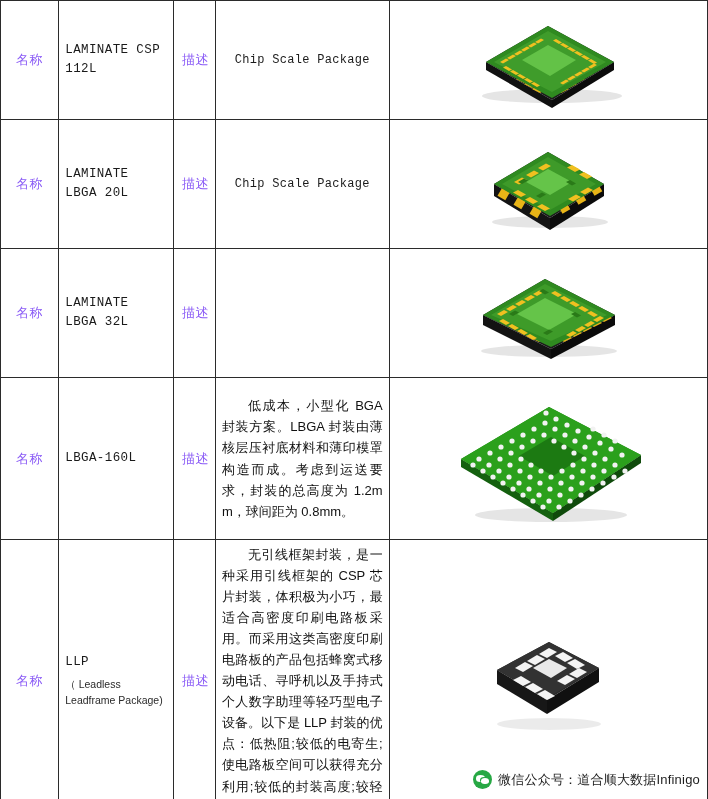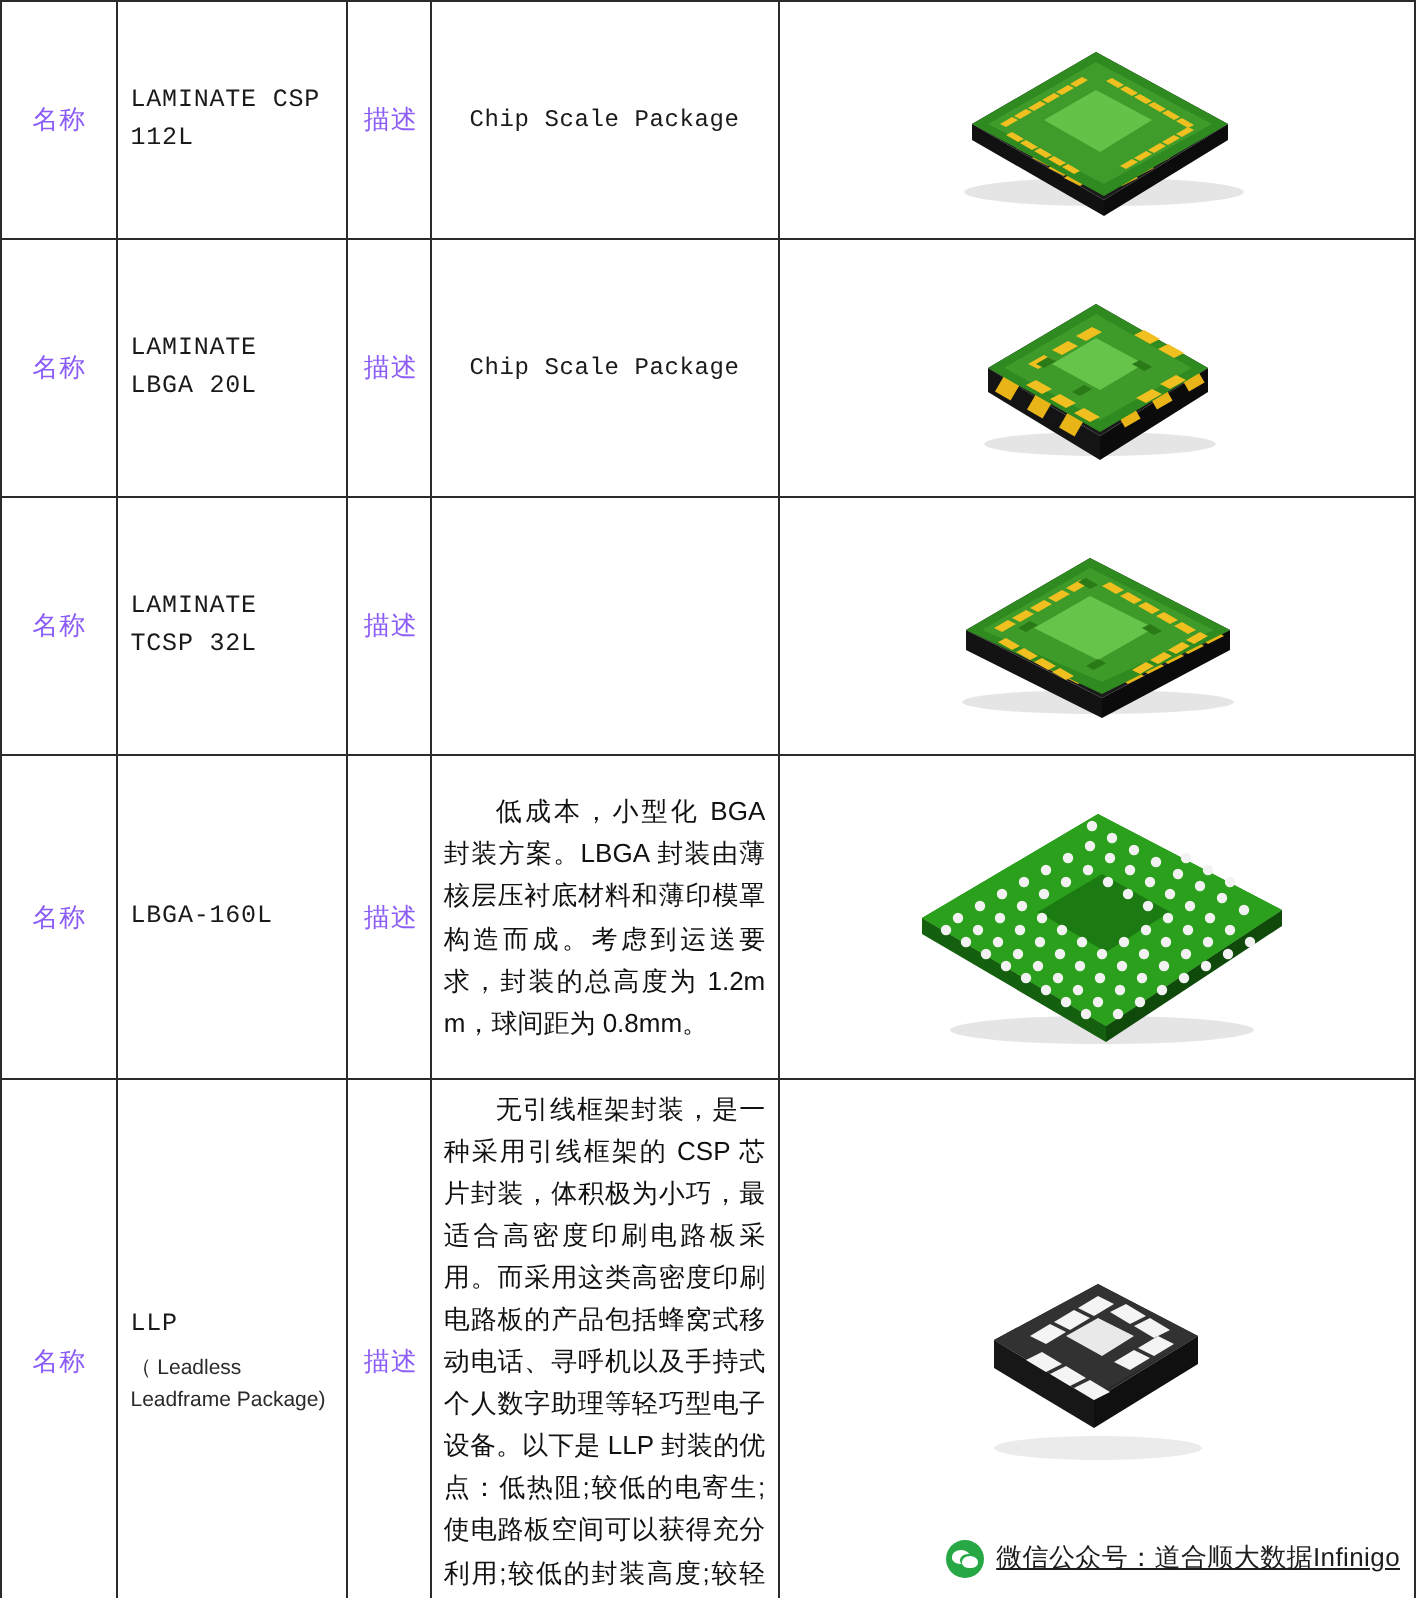--- a/index.html
+++ b/index.html
@@ -80,25 +80,24 @@
     align-items: center;
     justify-content: center;
   }
 
   
   .badge {
     position: absolute;
     right: 8px;
     bottom: 10px;
     display: flex;
-    align-items: flex-start;
+    align-items: flex-end;
     gap: 6px;
     font-size: 13px;
     color: #1d1d1d;
-    text-decoration: underline;
   }
   .badge .wx {
     width: 19px; height: 19px;
     border-radius: 50%;
     background: #27a844;
     position: relative;
     flex: 0 0 auto;
   }
   .badge .wx::before {
     content: "";
@@ -248,21 +247,21 @@
             </svg>
           </div>
         </td>
       </tr>
 
       <tr style="height:129px">
         <td class="col-label">
           <span class="label-cn">名称</span>
         </td>
         <td class="col-name">
-          <span class="name-mono">LAMINATE TCSP 32L</span>
+          <span class="name-mono">LAMINATE LBGA 32L</span>
         </td>
         <td class="col-dlabel">
           <span class="label-cn">描述</span>
         </td>
         <td class="col-desc">
           <div class="desc-mono"></div>
         </td>
         <td class="col-img">
           <div class="img-wrap">
             <svg width="210" height="108" viewBox="0 0 210 108">

